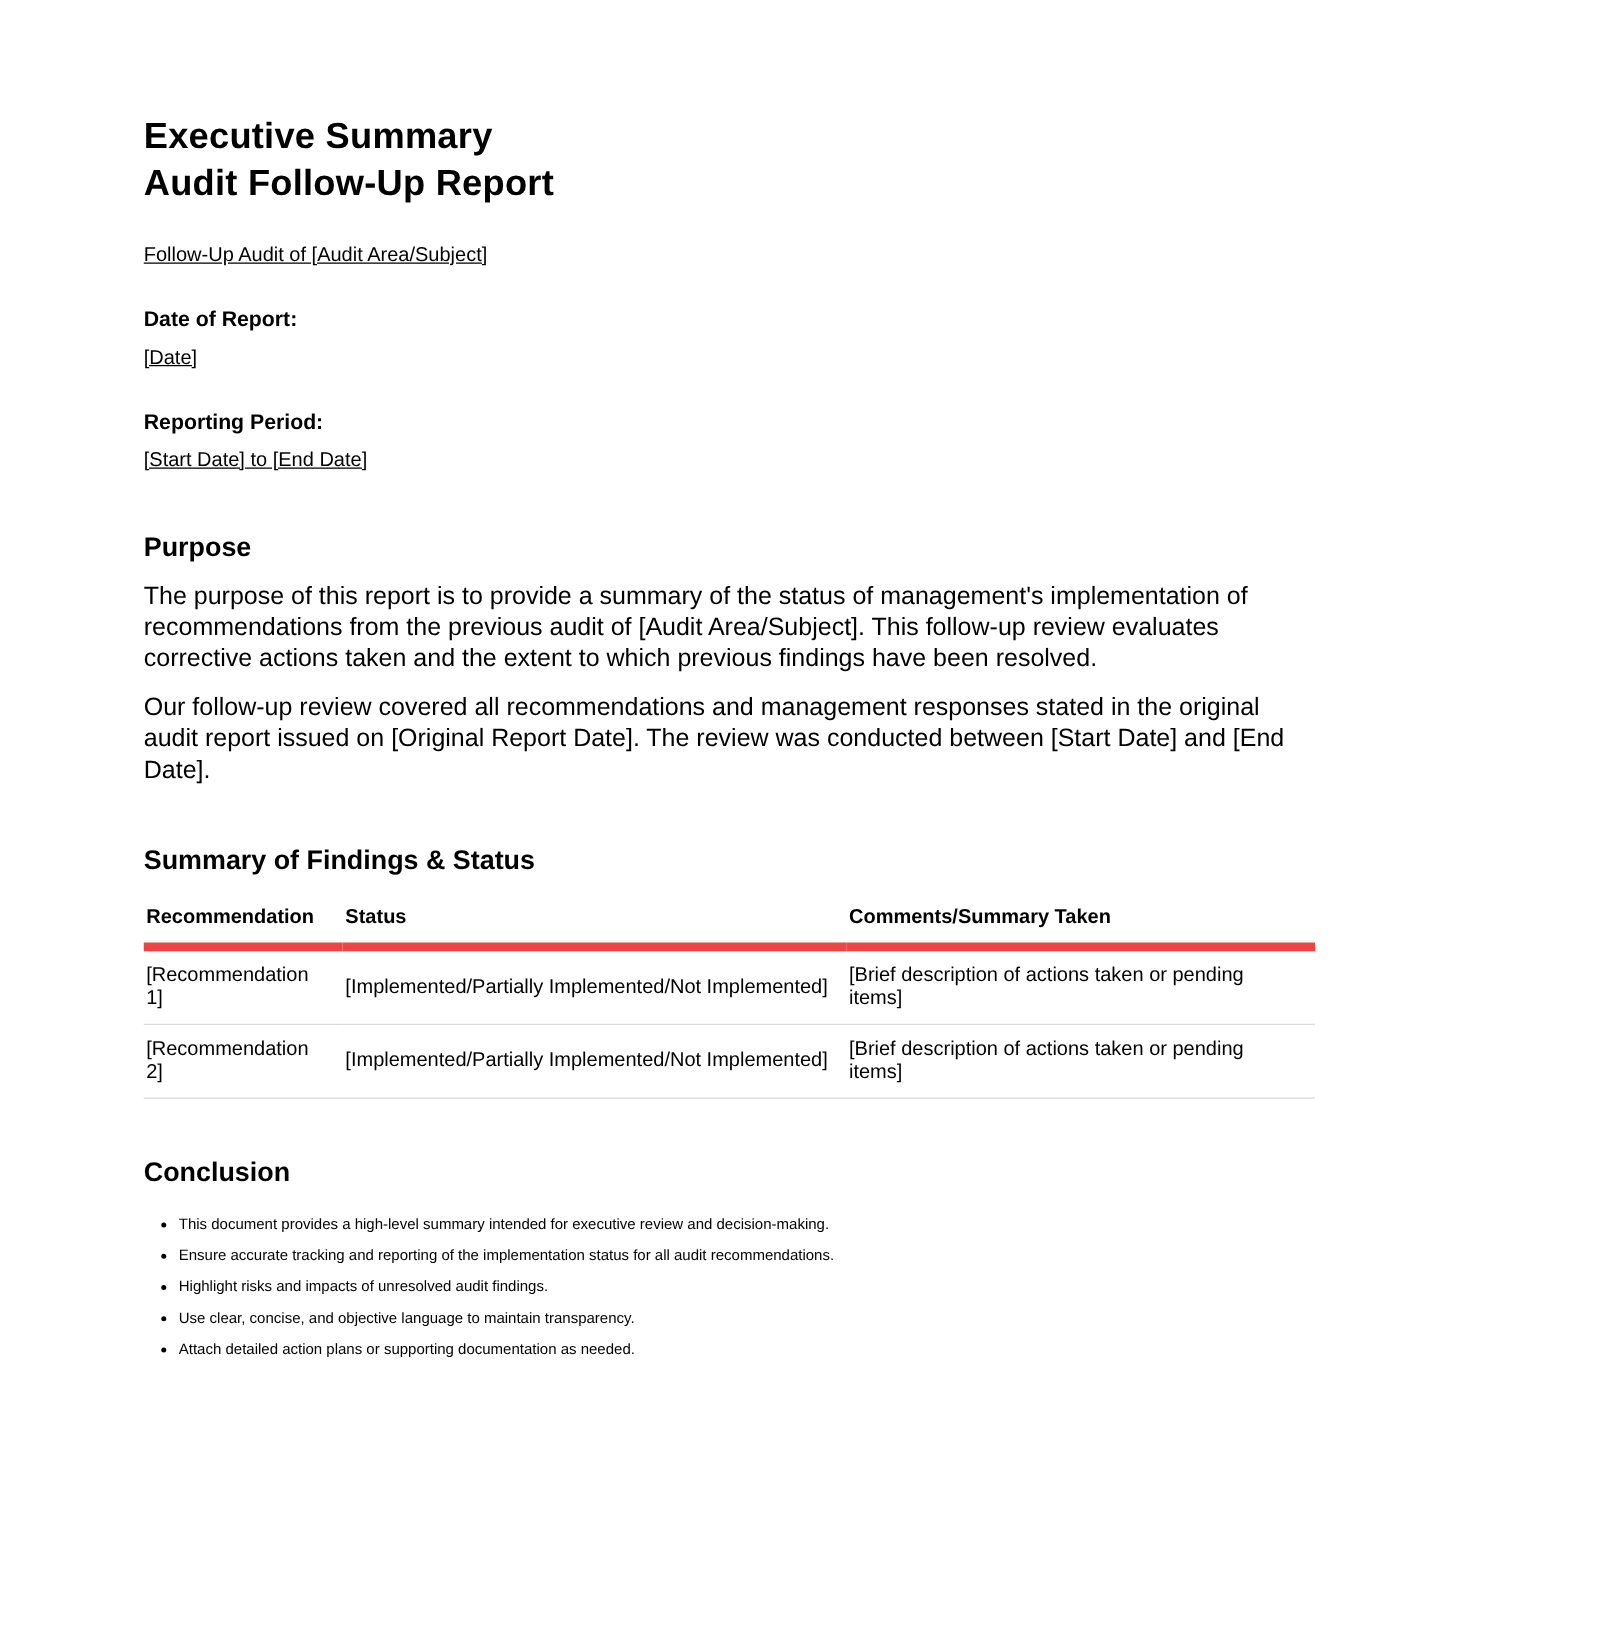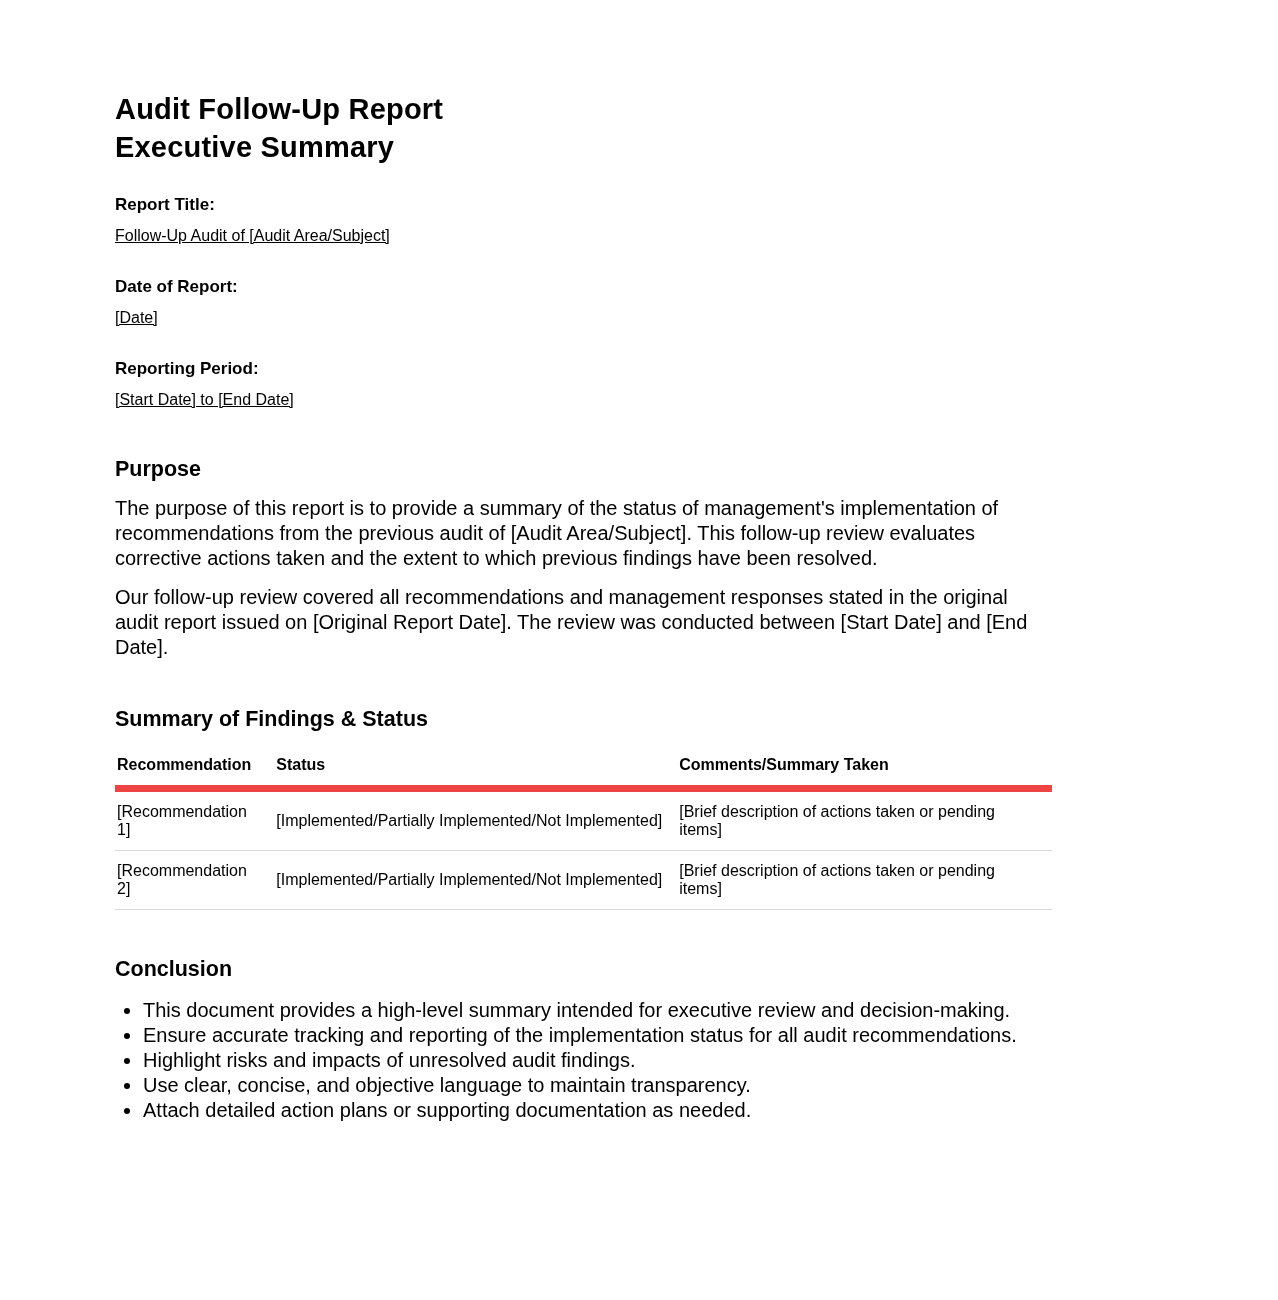--- a/index.html
+++ b/index.html
@@ -68,38 +68,37 @@
   table.findings-table td {
     font-size: 16px;
     padding: 11px 10px 11px 2px;
     border-bottom: 1px solid #d9d9d9;
   }
   ul.notes-list {
     margin-top: 16px;
     padding-left: 28px;
   }
   ul.notes-list li {
-    font-size: 20px;
+    font-size: 12px;
     line-height: 25px;
     margin-bottom: 0;
   }
 </style>
 </head>
 <body>
 
 <div class="page">
   <div class="content">
 
     <h1 class="doc-title">
+      <span>Executive Summary</span>
       <span>Audit Follow-Up Report</span>
-      <span>Executive Summary</span>
     </h1>
 
     <div class="meta-field">
-      <div class="meta-label">Report Title:</div>
       <div class="meta-value">Follow-Up Audit of [Audit Area/Subject]</div>
     </div>
 
     <div class="meta-field">
       <div class="meta-label">Date of Report:</div>
       <div class="meta-value">[Date]</div>
     </div>
 
     <div class="meta-field">
       <div class="meta-label">Reporting Period:</div>

